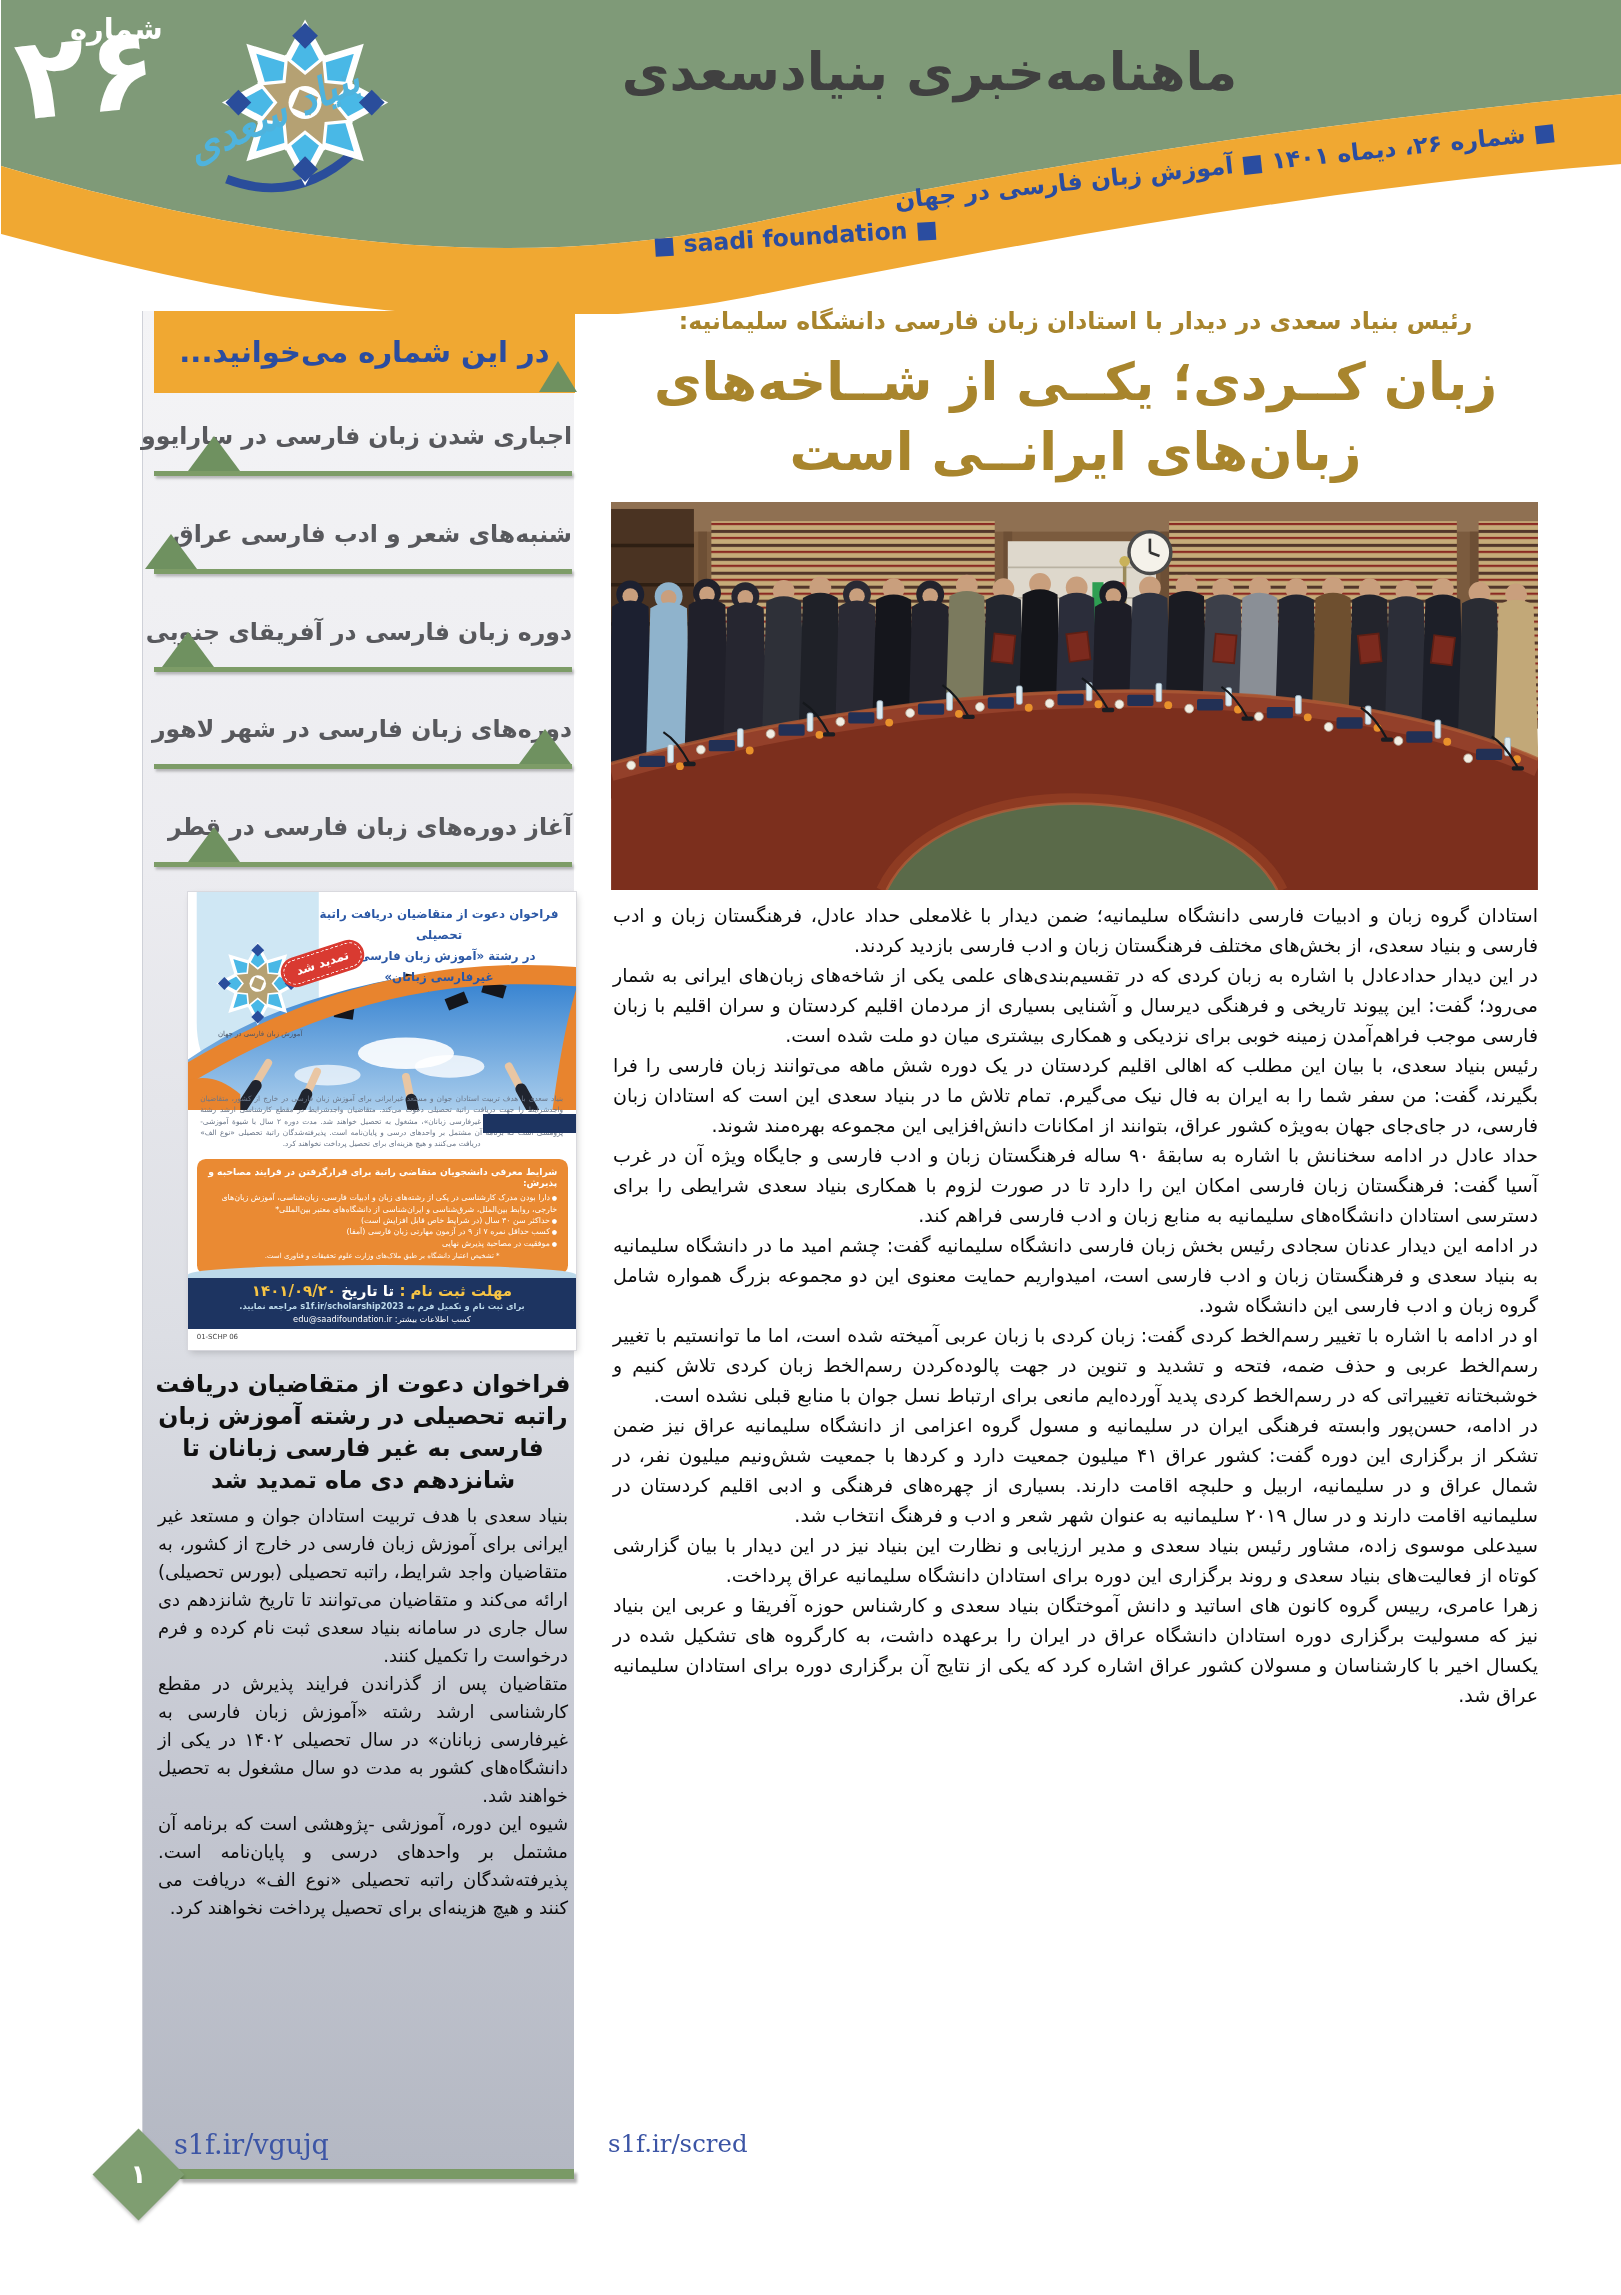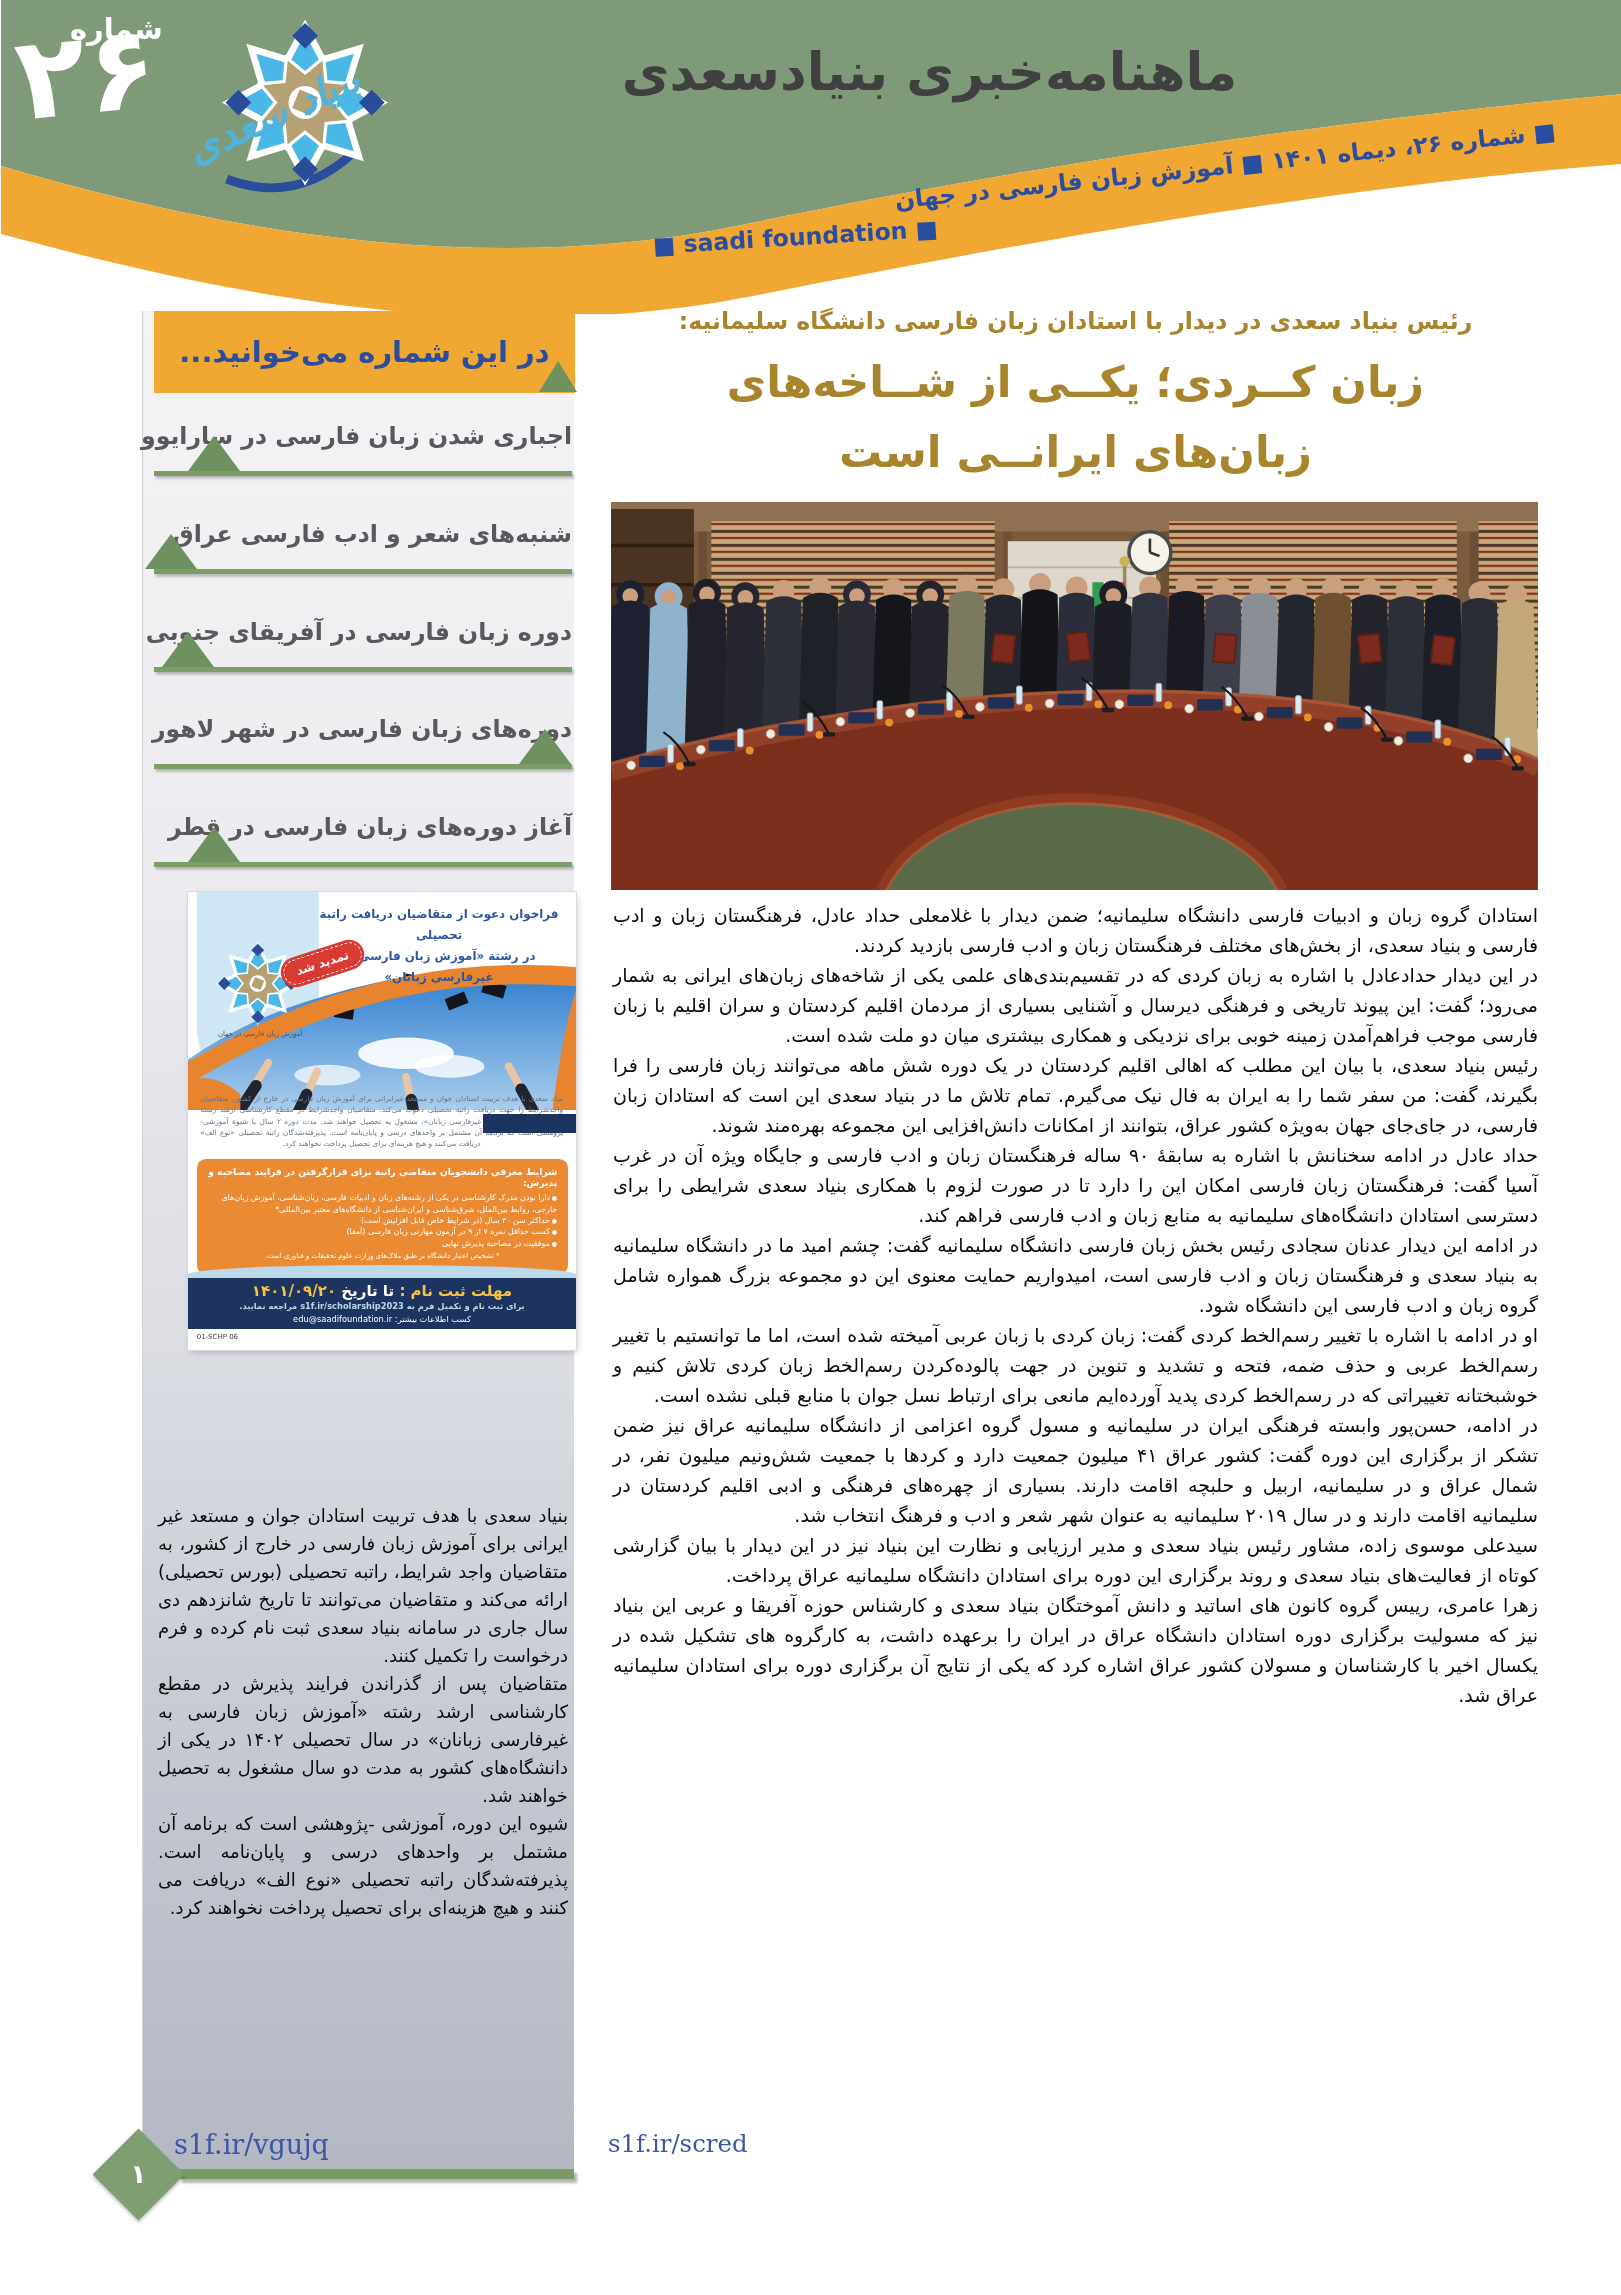--- a/index.html
+++ b/index.html
@@ -82,21 +82,21 @@
   .sb-bottom-bar { left:179px; top:2169px; width:395px; height:9.6px; background:#7a9a66;
                    box-shadow:2.6px 3.5px 2.6px rgba(0,0,0,.3); }
   .page-diamond { left:106px; top:2142px; width:65px; height:65px; background:#7f9e71;
                   transform:rotate(45deg); box-shadow:1.7px 1.7px 3.5px rgba(0,0,0,.25); }
   .page-number { left:106px; top:2142px; width:65px; height:65px; color:#fff;
                  font-size:26px; font-weight:bold; text-align:center; line-height:65px; }
 
   
   .kicker { left:613px; top:307px; width:925px; color:#a8852d; font-size:23.6px;
             font-weight:bold; text-align:center; direction:rtl; }
-  .main-title { left:613px; top:347px; width:925px; color:#a8852d; font-size:43px;
+  .main-title { left:613px; top:347px; width:925px; color:#a8852d; font-size:52px;
                 font-weight:bold; text-align:center; line-height:70px; direction:rtl; }
   #photo-svg { left:611px; top:502px; }
   .main-body { left:613px; top:900px; width:925px; color:#0b0b0b; font-size:19px;
                line-height:30px; text-align:justify; text-align-last:right; direction:rtl; }
   .main-body p { margin:0; }
   .main-link { left:608px; top:2129px; color:#3c55a5; font-size:24.4px;
                font-family:"DejaVu Serif", serif; direction:ltr; }
 </style>
 </head>
 <body>
@@ -248,20 +248,21 @@
         <span>مهلت ثبت نام :</span>
         <span class="w">تا تاریخ</span>
         <span>۱۴۰۱/۰۹/۲۰</span>
       </div>
       <div class="ln"><span class="lk">برای ثبت نام و تکمیل فرم به s1f.ir/scholarship2023 مراجعه نمایید.</span></div>
       <div class="ln">کسب اطلاعات بیشتر:  edu@saadifoundation.ir</div>
     </div>
     <div class="abs poster-code">01-SCHP 06</div>
   </div>
 
+  <div class="abs left-title">فراخوان دعوت از متقاضیان دریافت راتبه تحصیلی در رشته آموزش زبان فارسی به غیر فارسی زبانان تا شانزدهم دی ماه تمدید شد</div>
   <div class="abs left-body">
     <p>بنیاد سعدی با هدف تربیت استادان جوان و مستعد غیر ایرانی برای آموزش زبان فارسی در خارج از کشور، به متقاضیان واجد شرایط، راتبه تحصیلی (بورس تحصیلی) ارائه می‌کند و متقاضیان می‌توانند تا تاریخ شانزدهم دی سال جاری در سامانه بنیاد سعدی ثبت نام کرده و فرم درخواست را تکمیل کنند.</p>
     <p>متقاضیان پس از گذراندن فرایند پذیرش در مقطع کارشناسی ارشد رشته «آموزش زبان فارسی به غیرفارسی زبانان» در سال تحصیلی ۱۴۰۲ در یکی از دانشگاه‌های کشور به مدت دو سال مشغول به تحصیل خواهند شد.</p>
     <p>شیوه این دوره، آموزشی -پژوهشی است که برنامه آن مشتمل بر واحدهای درسی و پایان‌نامه است. پذیرفته‌شدگان راتبه تحصیلی «نوع الف» دریافت می کنند و هیچ هزینه‌ای برای تحصیل پرداخت نخواهند کرد.</p>
   </div>
   <a class="abs left-link">s1f.ir/vgujq</a>
   <div class="abs sb-bottom-bar"></div>
   <div class="abs page-diamond"></div>
   <div class="abs page-number">۱</div>
 

